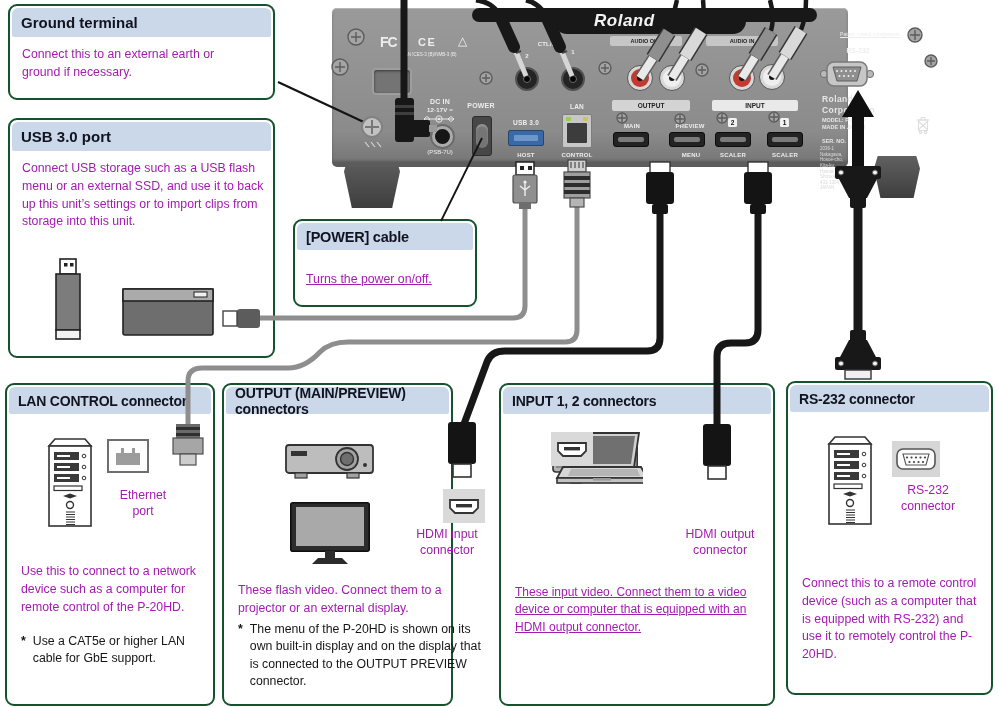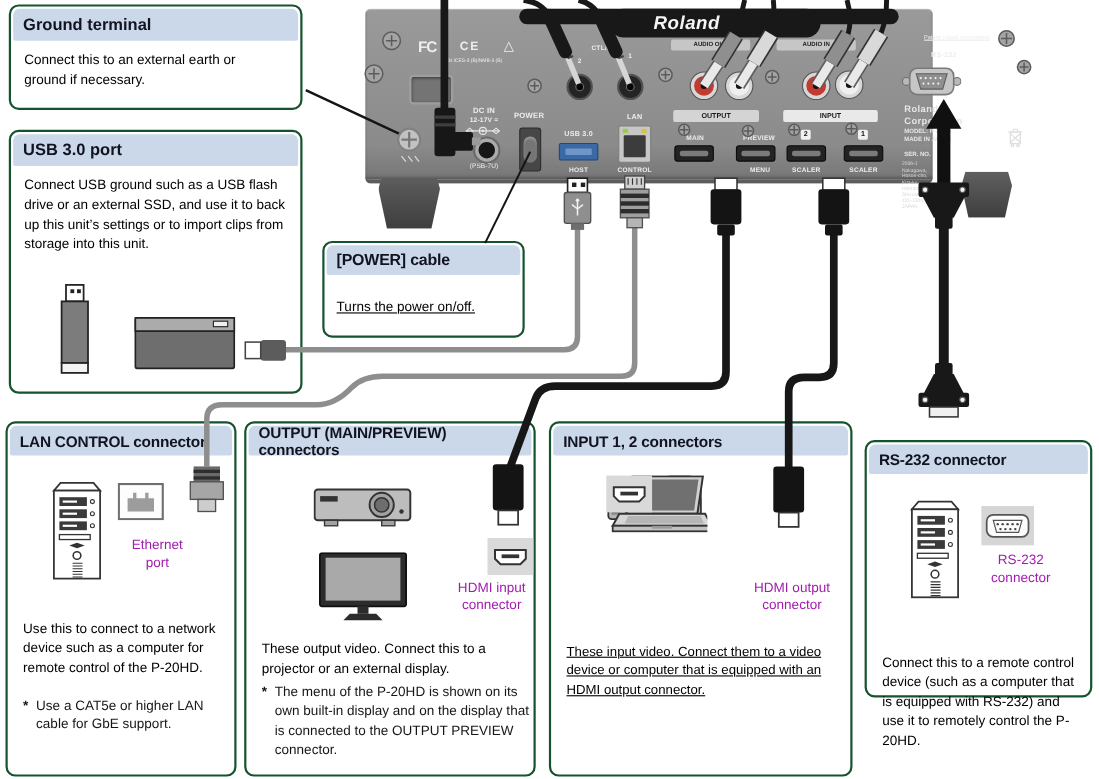--- a/index.html
+++ b/index.html
@@ -5,21 +5,21 @@
   html,body{margin:0;padding:0;background:#fff;}
   #canvas{position:relative;width:999px;height:708px;background:#fff;overflow:hidden;
           font-family:"Liberation Sans",sans-serif;}
   .abs{position:absolute;}
   
   .callout{position:absolute;background:#fff;border:2px solid #14532d;border-radius:9px;z-index:3;box-sizing:border-box;}
   .callout .hd{position:absolute;left:2px;right:2px;top:2px;background:#cbd8ea;border-radius:6px 6px 2px 2px;
                display:flex;align-items:center;padding:0 9px;font-weight:bold;color:#111420;}
   .hd-lg{height:29px;font-size:15px;}
   .hd-md{height:27px;font-size:14px;letter-spacing:-0.2px;}
-  .bd{position:absolute;font-size:12.3px;line-height:1.45;color:#000000;}
+  .bd{position:absolute;font-size:12.3px;line-height:1.45;color:#a21caf;}
   .note{position:absolute;display:flex;gap:7px;font-size:12.3px;line-height:1.42;color:#161616;}
   .note .star{flex:0 0 auto;font-weight:bold;}
   .icon-label{position:absolute;font-size:12.3px;color:#a21caf;text-align:center;line-height:1.3;}
   
   #panel{position:absolute;left:332px;top:8px;width:516px;height:155px;z-index:2;
          background:linear-gradient(#9a9a9a,#8b8b8b 80%,#767676);border-radius:5px;
          border-bottom:4px solid #5c5c5c;box-shadow:inset 0 1px 0 #b5b5b5, inset 0 -2px 3px rgba(0,0,0,.25);}
   .pl{position:absolute;color:#ededed;font-weight:bold;font-size:6px;line-height:1;text-align:center;letter-spacing:.2px;}
   .pl.xs{font-size:5px;font-weight:normal;letter-spacing:0;}
   .bar{position:absolute;background:#c6c6c6;color:#1d1d1d;font-weight:bold;text-align:center;border-radius:2px;
@@ -207,21 +207,21 @@
     <div class="hd hd-lg">
         <span>Ground terminal</span>
       </div>
     <div class="bd" style="left:12px;top:40px;width:228px;">Connect this to an external earth or ground if necessary.</div>
   </div>
 
   <div class="callout" style="left:8px;top:118px;width:267px;height:240px;">
     <div class="hd hd-lg">
         <span>USB 3.0 port</span>
       </div>
-    <div class="bd" style="left:12px;top:40px;width:246px;">Connect USB ground such as a USB flash drive or an external SSD, and use it to back up this unit’s settings or to import clips from storage into this unit.</div>
+    <div class="bd" style="left:12px;top:40px;width:246px;">Connect USB storage such as a USB flash menu or an external SSD, and use it to back up this unit’s settings or to import clips from storage into this unit.</div>
     <svg class="abs" style="left:40px;top:138px;" width="36" height="82" viewBox="0 0 36 82">
       <rect x="10" y="1" width="16" height="15" fill="#fff" stroke="#222" stroke-width="1.6"></rect>
       <rect x="14" y="5" width="3.5" height="3.5" fill="#222"></rect>
         <rect x="20" y="5" width="3.5" height="3.5" fill="#222"></rect>
       <rect x="6" y="16" width="24" height="56" fill="#7c7c7c" stroke="#222" stroke-width="1.6"></rect>
       <rect x="6" y="72" width="24" height="9" fill="#f2f2f2" stroke="#222" stroke-width="1.6"></rect>
     </svg>
     <svg class="abs" style="left:112px;top:166px;" width="92" height="50" viewBox="0 0 92 50">
       <rect x="1" y="3" width="90" height="46" rx="2" fill="#6e6e6e" stroke="#222" stroke-width="1.6"></rect>
       <rect x="1" y="3" width="90" height="12" fill="#ababab" stroke="#222" stroke-width="1.6"></rect>
@@ -248,21 +248,21 @@
       <polygon points="9,26 9,14 14,14 14,9 17,9 17,14 25,14 25,9 28,9 28,14 33,14 33,26" fill="#9c9c9c"></polygon>
     </svg>
     <div class="icon-label" style="left:104px;top:103px;width:64px;">Ethernet port</div>
     <div class="bd" style="left:14px;top:178px;width:182px;">Use this to connect to a network device such as a computer for remote control of the P-20HD.</div>
     <div class="note" style="left:14px;top:248px;width:186px;">
       <span class="star">*</span>
       <span>Use a CAT5e or higher LAN cable for GbE support.</span>
     </div>
   </div>
 
-  <div class="callout" style="left:222px;top:383px;width:265px;height:323px;">
+  <div class="callout" style="left:222px;top:383px;width:231px;height:323px;">
     <div class="hd hd-md">
         <span>OUTPUT (MAIN/PREVIEW) connectors</span>
       </div>
     <svg class="abs" style="left:61px;top:56px;" width="90" height="40" viewBox="0 0 90 40">
       <rect x="1" y="4" width="87" height="28" rx="3" fill="#bdbdbd" stroke="#333" stroke-width="1.8"></rect>
       <rect x="6" y="10" width="16" height="5" fill="#333"></rect>
       <circle cx="62" cy="18" r="11" fill="#a2a2a2" stroke="#333" stroke-width="1.8"></circle>
       <circle cx="62" cy="18" r="6.5" fill="#6e6e6e" stroke="#333" stroke-width="1.4"></circle>
       <circle cx="80" cy="24" r="2" fill="#333"></circle>
       <rect x="10" y="32" width="12" height="5" fill="#a2a2a2" stroke="#333" stroke-width="1.2"></rect>
@@ -271,21 +271,21 @@
     <svg class="abs" style="left:66px;top:117px;" width="80" height="62" viewBox="0 0 80 62">
       <rect x="0.8" y="0.8" width="78.4" height="48.4" rx="2" fill="#2c2c2c" stroke="#0f0f0f" stroke-width="1.6"></rect>
       <rect x="6" y="5" width="68" height="39" fill="#a9a9a9"></rect>
       <rect x="35" y="49" width="10" height="7" fill="#2c2c2c"></rect>
       <polygon points="22,62 58,62 52,56 28,56" fill="#2c2c2c"></polygon>
     </svg>
     <svg class="abs" style="left:219px;top:104px;" width="42" height="34">
         <use href="#sym-hdmi-icon"></use>
       </svg>
     <div class="icon-label" style="left:183px;top:142px;width:80px;">HDMI input connector</div>
-    <div class="bd" style="left:14px;top:197px;width:240px;">These output video. Connect this to a projector or an external display.</div>
+    <div class="bd" style="left:14px;top:197px;width:240px;">These flash video. Connect them to a projector or an external display.</div>
     <div class="note" style="left:14px;top:236px;width:244px;">
       <span class="star">*</span>
       <span>The menu of the P-20HD is shown on its own built-in display and on the display that is connected to the OUTPUT PREVIEW connector.</span>
     </div>
   </div>
 
   <div class="callout" style="left:499px;top:383px;width:276px;height:323px;">
     <div class="hd hd-md">
         <span>INPUT 1, 2 connectors</span>
       </div>
@@ -312,21 +312,21 @@
       <rect x="42" y="46" width="18" height="2.6" fill="#999"></rect>
     </svg>
     <svg class="abs" style="left:197px;top:104px;" width="42" height="34">
           <use href="#sym-hdmi-icon"></use>
         </svg>
     </svg>
       <div class="icon-label" style="left:179px;top:142px;width:80px;">HDMI output connector</div>
     <div class="bd" style="left:14px;top:199px;width:252px;font-size:12px;text-decoration:underline;">These input video. Connect them to a video device or computer that is equipped with an HDMI output connector.</div>
   </div>
 
-  <div class="callout" style="left:786px;top:400px;width:207px;height:234px;">
+  <div class="callout" style="left:786px;top:381px;width:207px;height:314px;">
     <div class="hd hd-md">
         <span>RS-232 connector</span>
       </div>
     <svg class="abs" style="left:37px;top:44px;" width="50" height="100">
         <use href="#sym-tower"></use>
       </svg>
     <svg class="abs" style="left:104px;top:58px;" width="48" height="36" viewBox="0 0 48 36">
       <rect x="0" y="0" width="48" height="36" fill="#d6d6d6"></rect>
       <rect x="5" y="8" width="38" height="20" rx="6" fill="#fcfcfc" stroke="#555" stroke-width="1.6"></rect>
       <path d="M11,13 H37 L34,24 H14 Z" fill="none" stroke="#555" stroke-width="1.1"></path>

